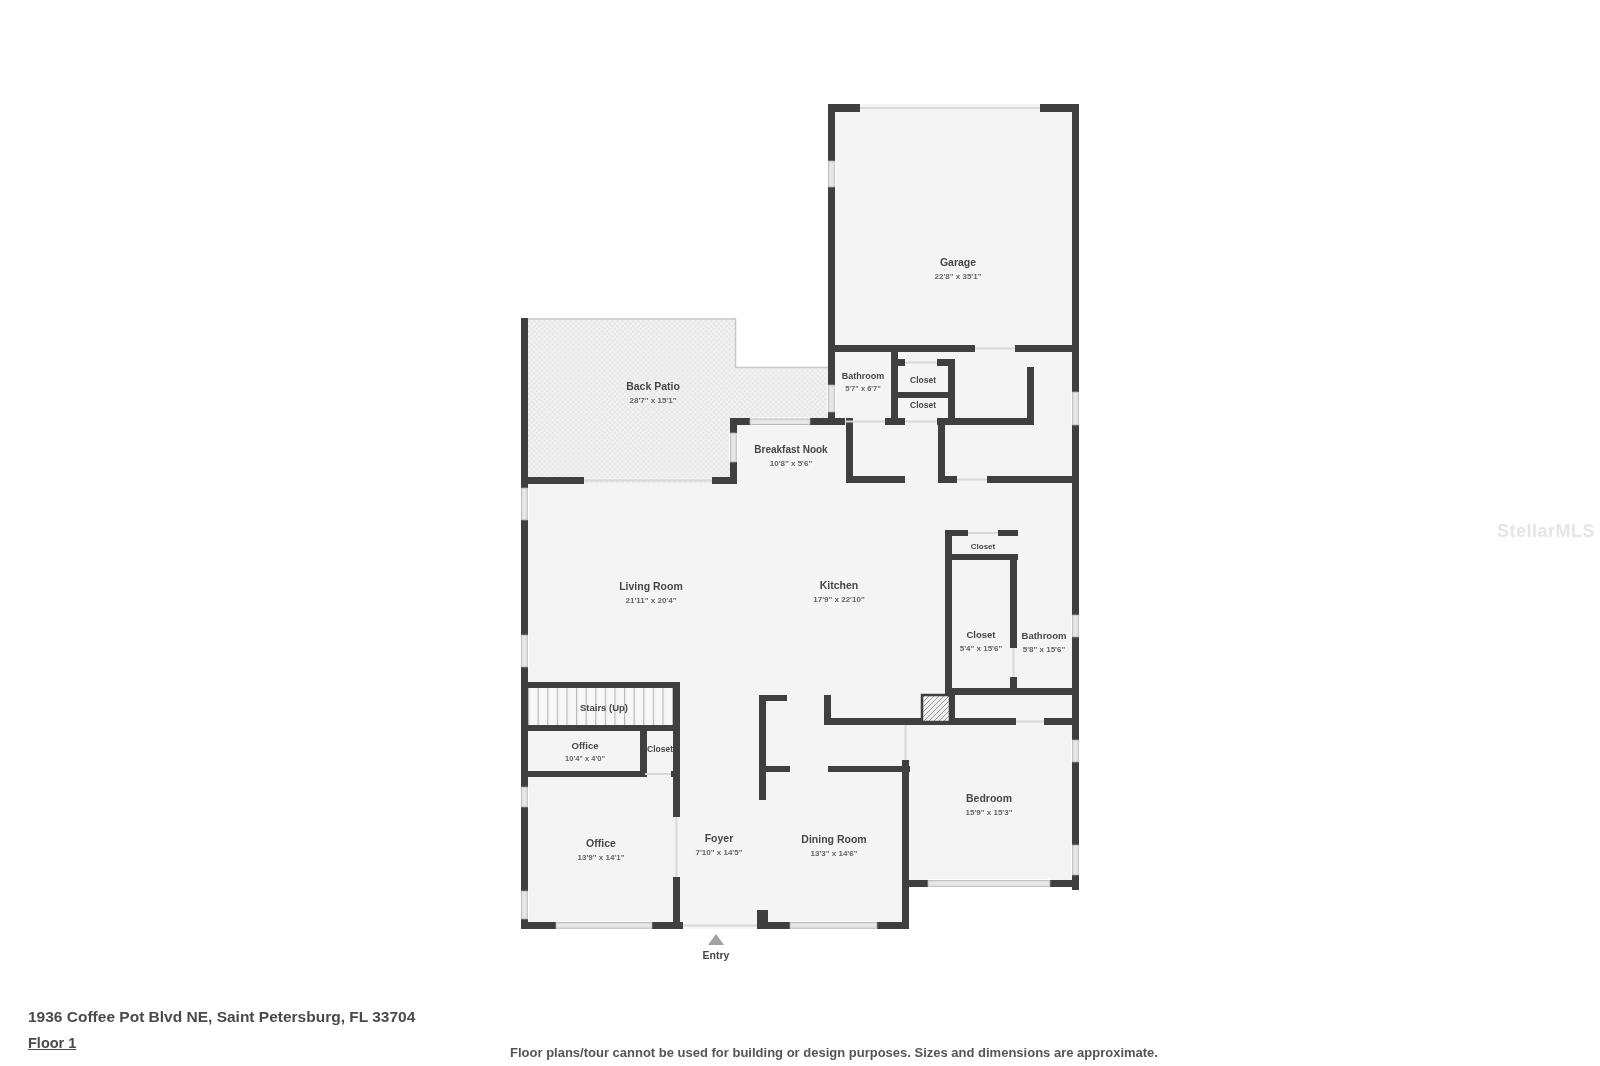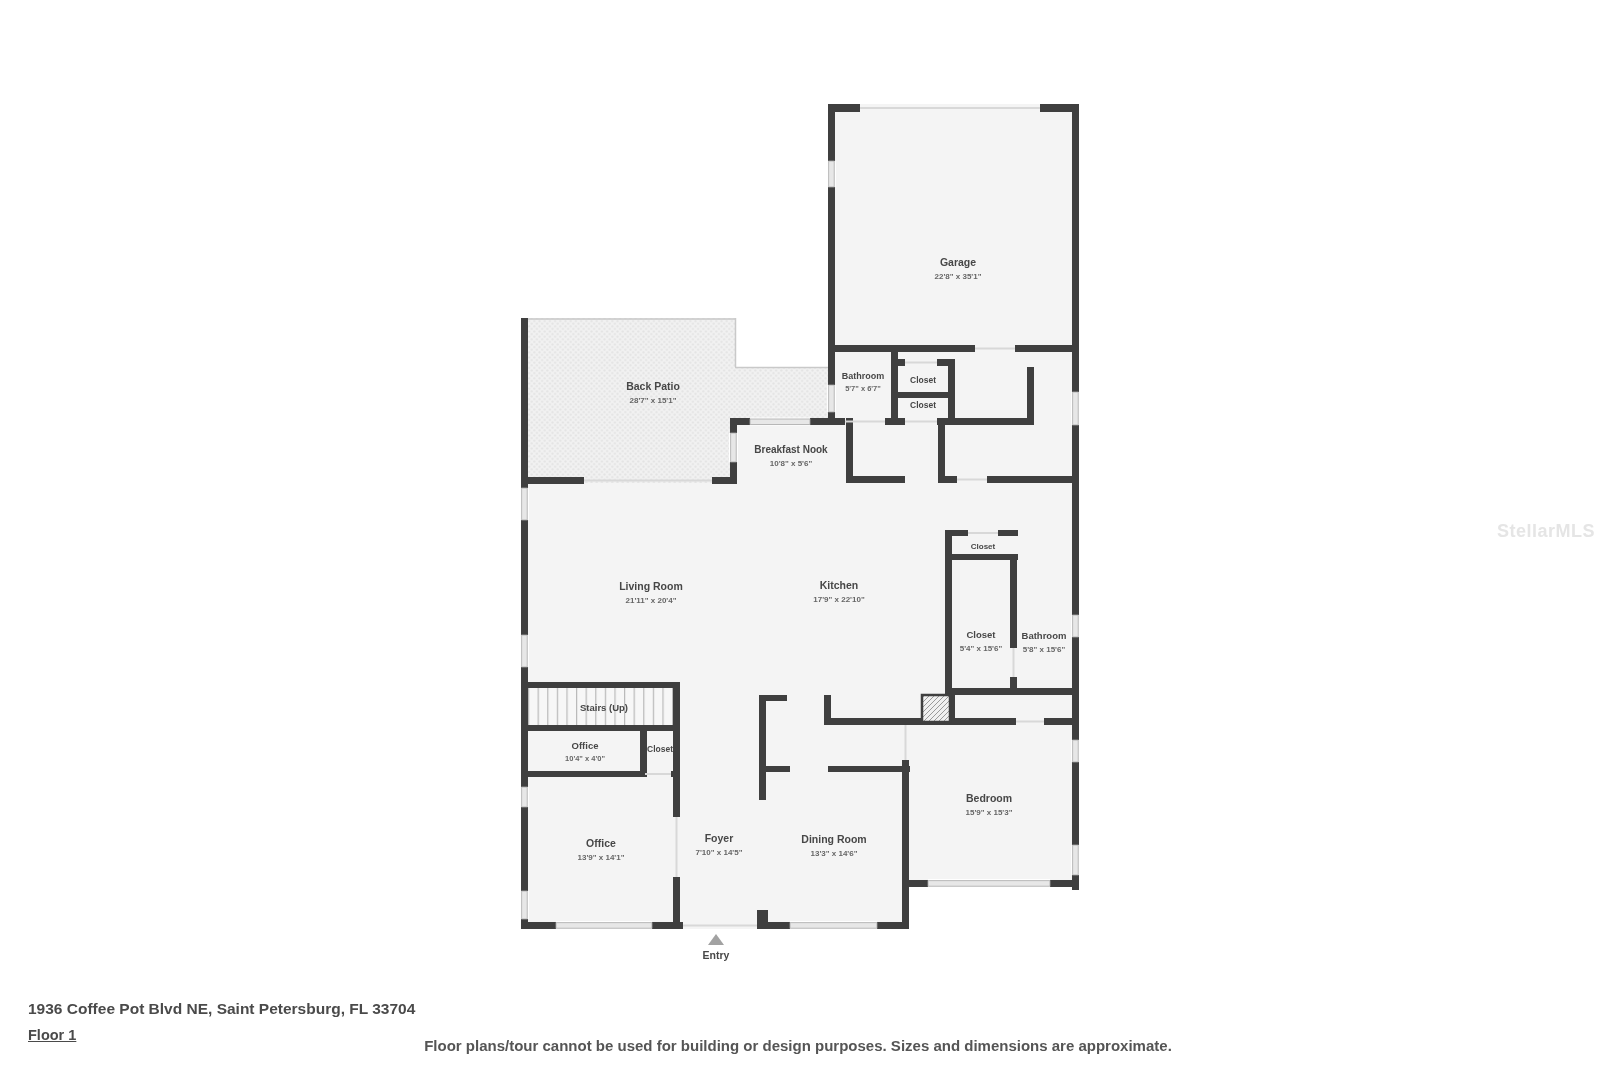--- a/index.html
+++ b/index.html
@@ -7,24 +7,24 @@
        font-family:"Liberation Sans",sans-serif;}
   svg{position:absolute;left:0;top:0;}
   svg text{font-family:"Liberation Sans",sans-serif;fill:#474747;font-weight:bold;text-anchor:middle;}
   svg text.dim{fill:#666666;}
   .w rect{fill:#3f3f3f;}
   .thin{stroke:#d8d8d8;stroke-width:2;}
   .pedge{stroke:#c9c9c9;stroke-width:1.5;fill:none;}
   .winb{fill:#ffffff;}
   .bar{fill:#e7e7e7;stroke:#a9a9a9;stroke-width:0.8;}
   .fill{fill:#f4f4f4;}
-  .footer-text{position:absolute;color:#4a4a4a;font-weight:bold;}
+  .footer-text{position:absolute;color:#4a4a4a;font-weight:bold;margin-top:8px;}
   #address{left:28px;top:1000px;font-size:15.5px;}
   #floor-label{left:28px;top:1027px;font-size:14.5px;text-decoration:underline;}
-  #disclaimer{left:798px;top:1037px;transform:translateX(-50%);font-size:15px;color:#555;white-space:nowrap;}
+  #disclaimer{left:834px;top:1037px;transform:translateX(-50%);font-size:13px;color:#555;white-space:nowrap;}
 </style>
 </head>
 <body>
 
 <svg width="1600" height="1066" viewBox="0 0 1600 1066">
   <defs>
     <pattern id="pat-patio" width="5.2" height="5.2" patternUnits="userSpaceOnUse">
       <rect width="5.2" height="5.2" fill="#f1f1f1"></rect>
       <circle cx="1.3" cy="1.3" r="1.05" fill="#e3e3e3"></circle>
       <circle cx="3.9" cy="3.9" r="1.05" fill="#e3e3e3"></circle>

